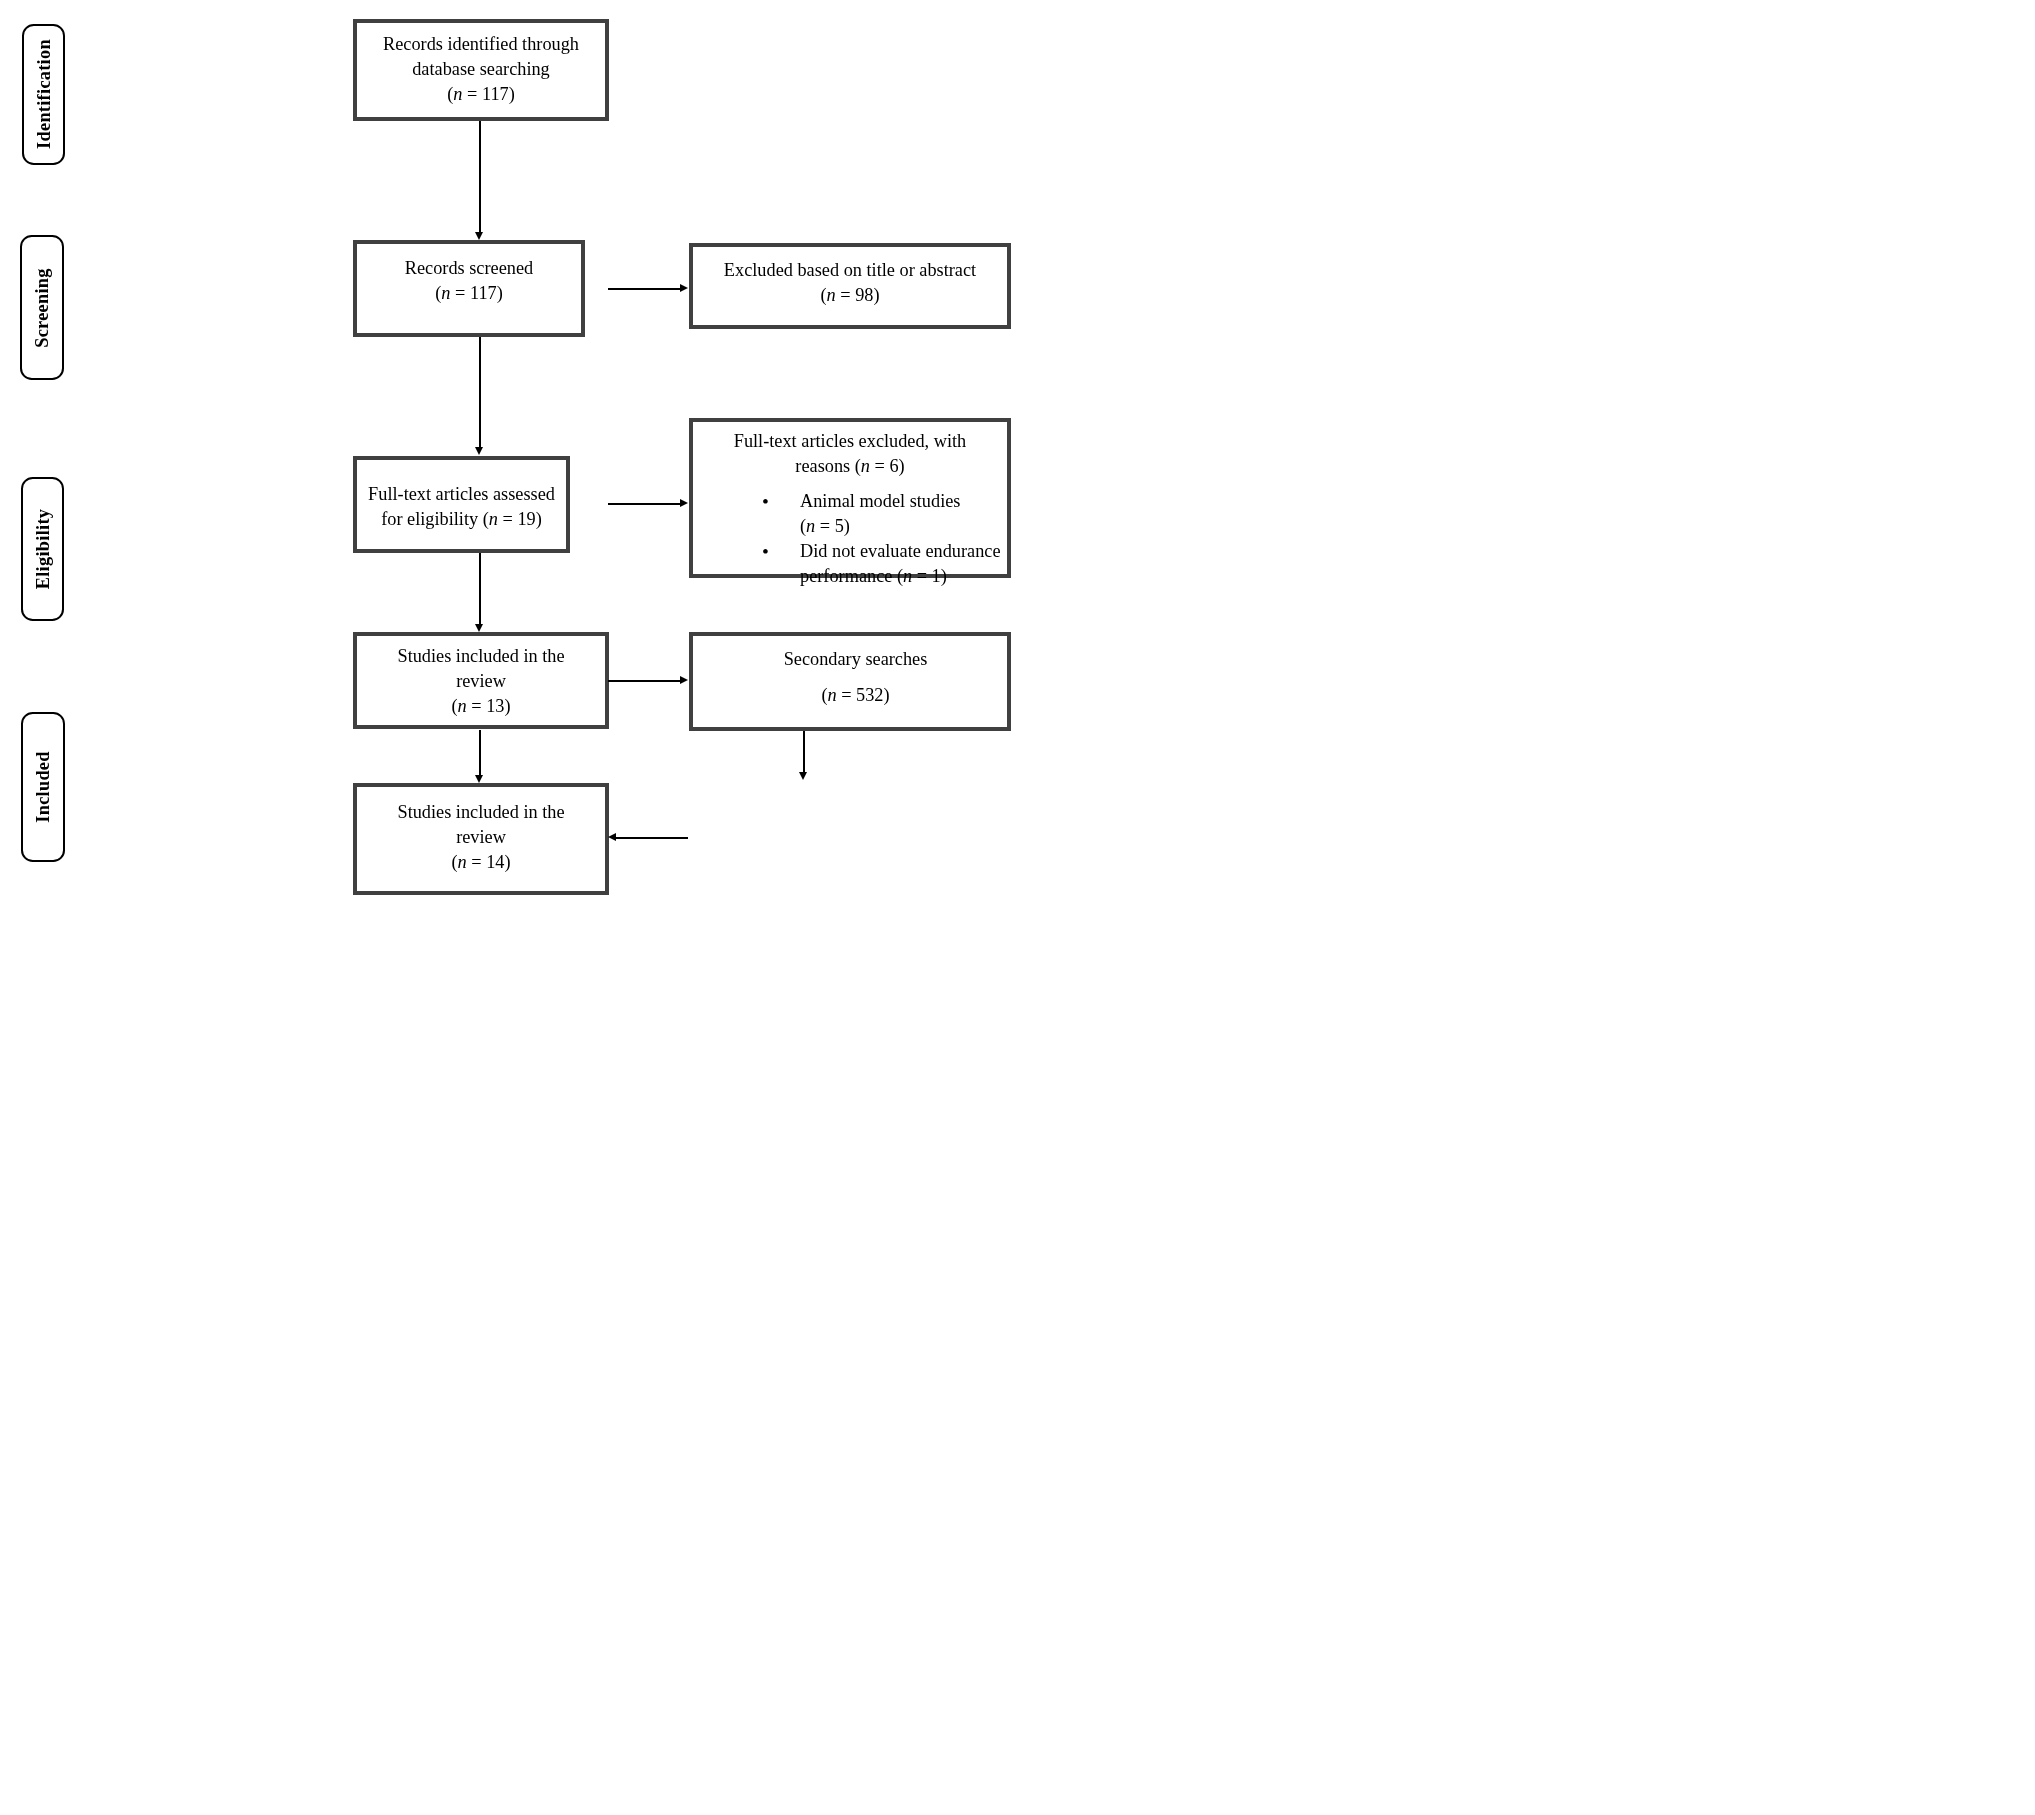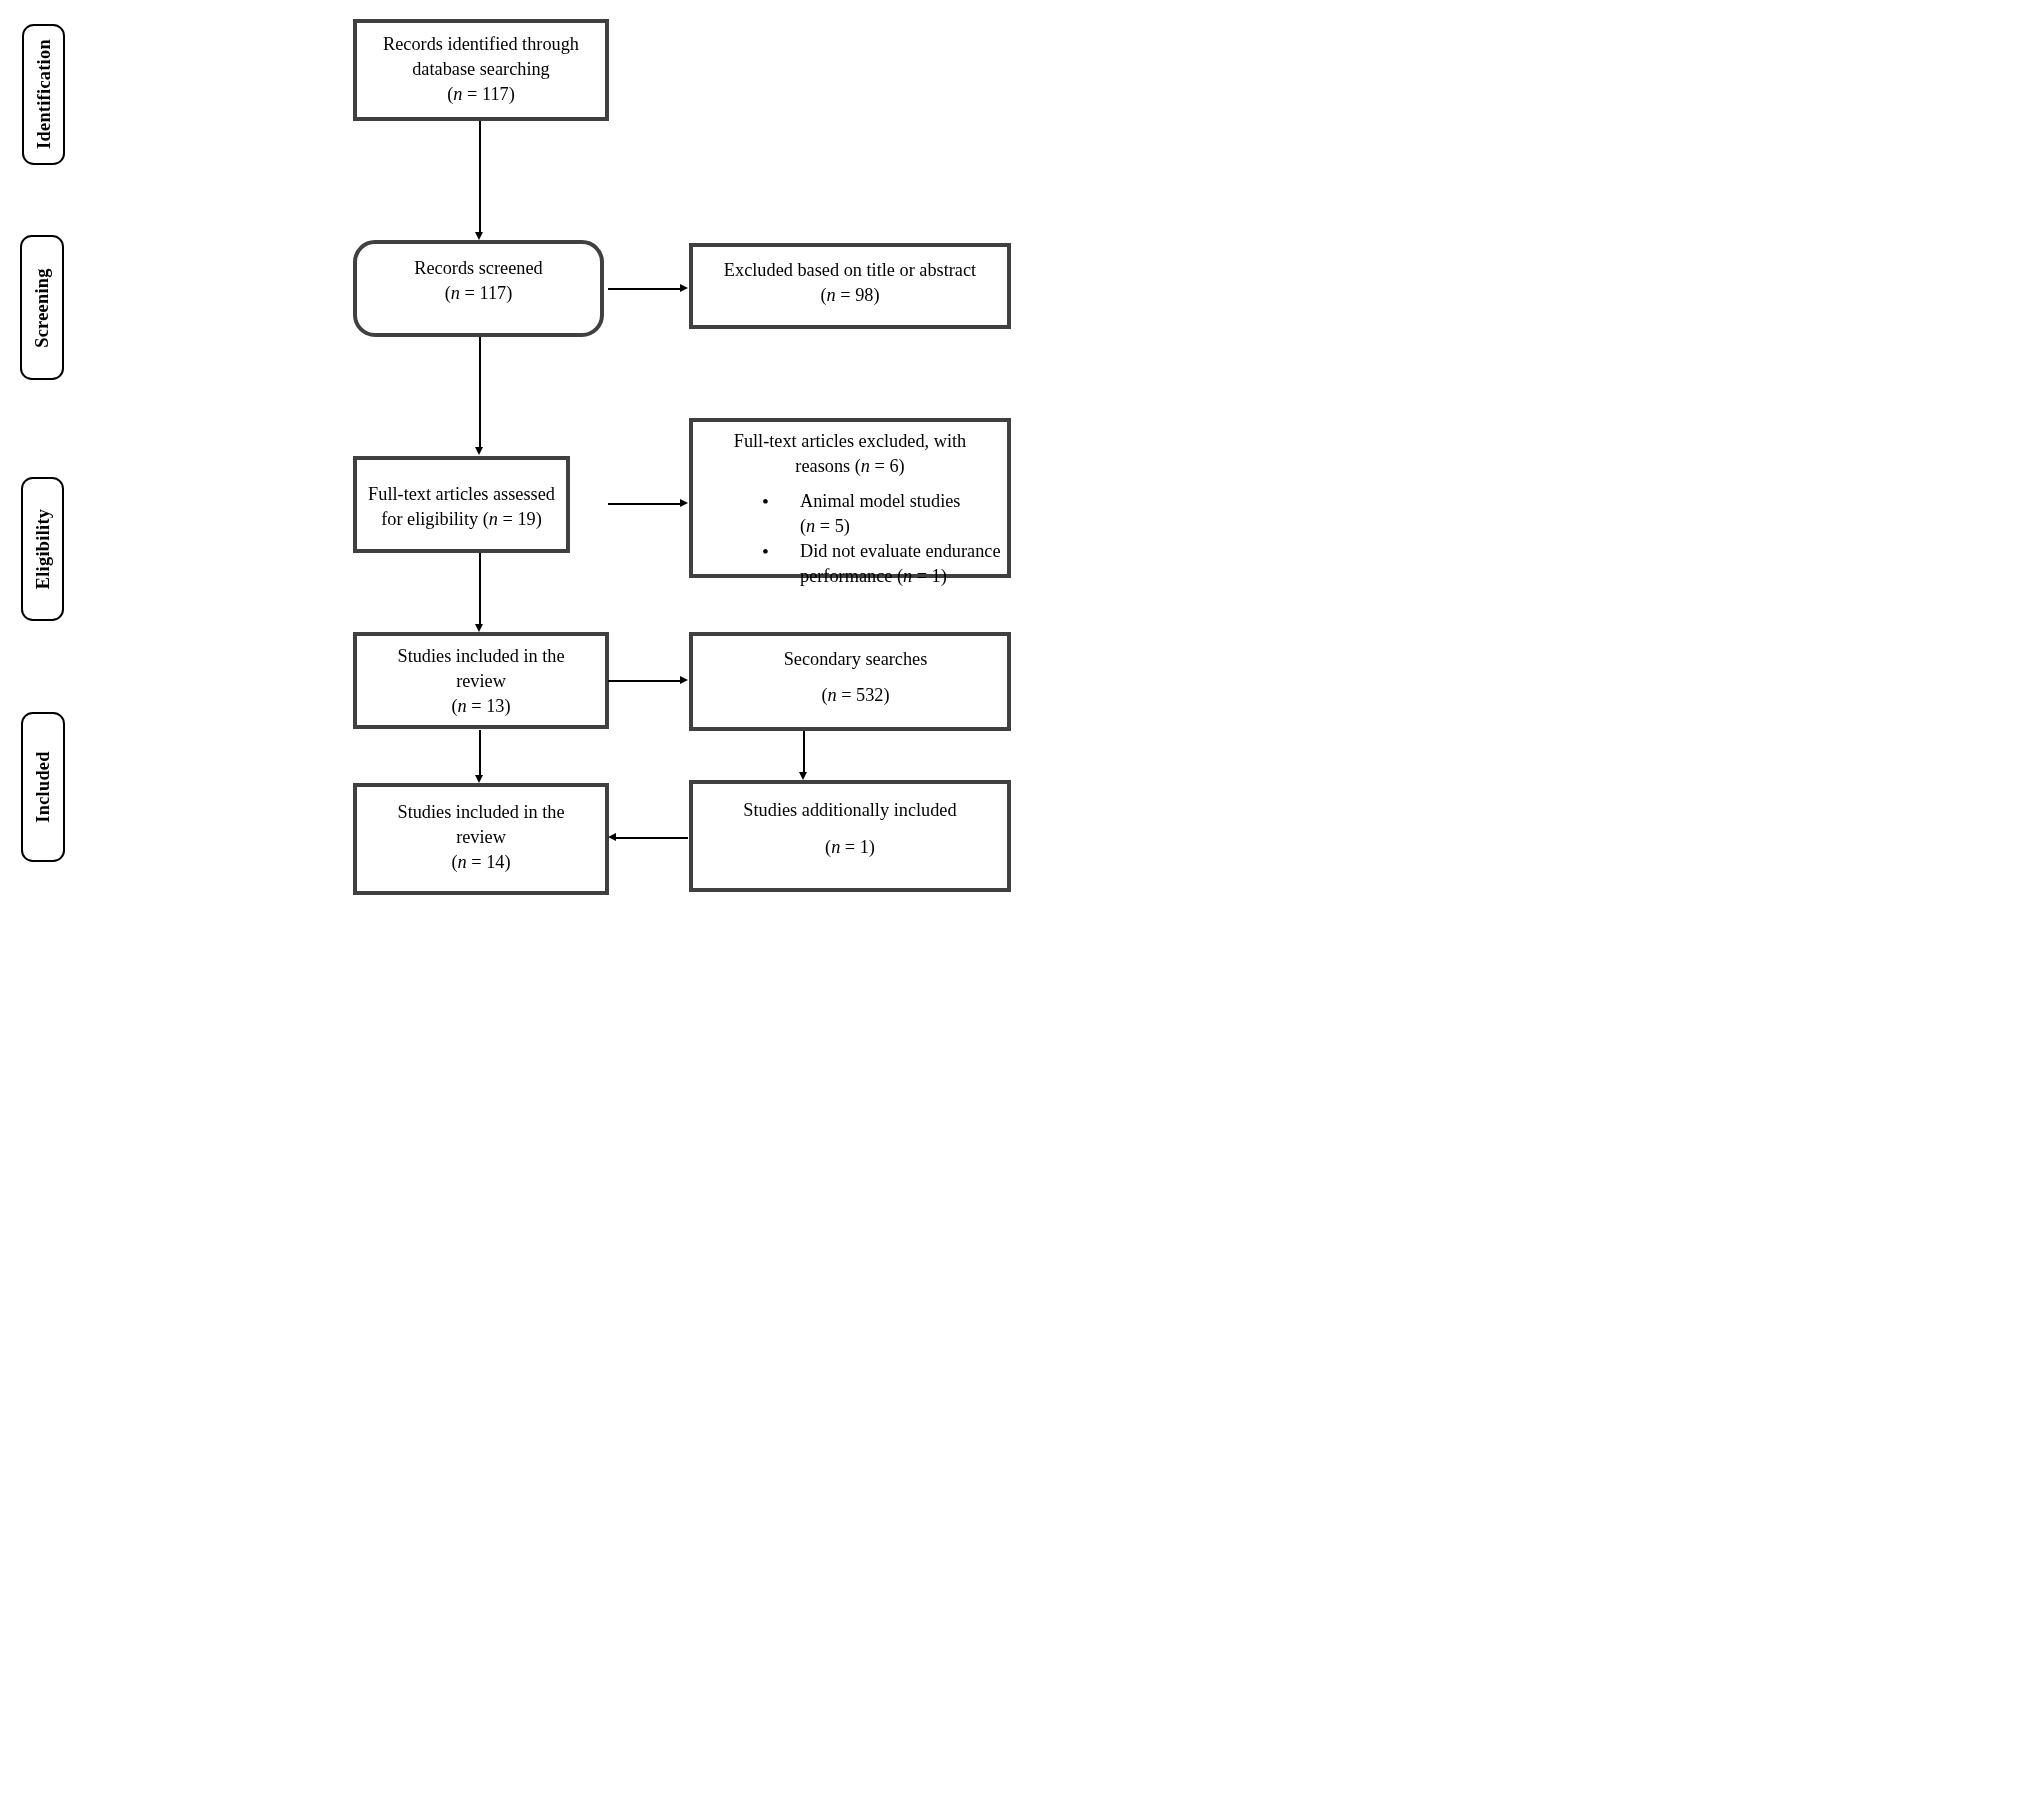--- a/index.html
+++ b/index.html
@@ -82,21 +82,21 @@
   <div class="stage" style="left:21px; top:712px; width:44px; height:150px;">
     <span class="stage-label">Included</span>
   </div>
 
   <div class="fbox" style="left:353px; top:19px; width:256px; height:102px; padding-top:9.2px;">
       <div class="tline">Records identified through</div>
       <div class="tline">database searching</div>
       <div class="tline">(<i>n</i> = 117)</div>
     </div>
 
-  <div class="fbox" style="left:353px; top:240px; width:251px; height:97px; padding-top:11.8px;border-radius:22px;">
+  <div class="fbox" style="left:353px; top:240px; width:232px; height:97px; padding-top:11.8px;">
       <div class="tline">Records screened</div>
       <div class="tline">(<i>n</i> = 117)</div>
     </div>
 
   <div class="fbox" style="left:353px; top:456px; width:217px; height:97px; padding-top:22px;">
       <div class="tline">Full-text articles assessed</div>
       <div class="tline">for eligibility (<i>n</i> = 19)</div>
     </div>
 
   <div class="fbox" style="left:353px; top:632px; width:256px; height:97px; padding-top:7.8px;">
@@ -134,25 +134,20 @@
         </div>
       </div>
   </div>
 
   <div class="fbox" style="left:689px; top:632px; width:322px; height:99px; padding-top:10.5px;padding-left:11px;">
       <div class="tline">Secondary searches</div>
       <div class="line-gap"></div>
       <div class="tline">(<i>n</i> = 532)</div>
     </div>
 
-  <div class="fbox" style="left:689px; top:780px; width:322px; height:112px; padding-top:14.4px;">
-      <div class="tline">Studies additionally included</div>
-      <div class="line-gap"></div>
-      <div class="tline">(<i>n</i> = 1)</div>
-    </div>
 
   <div class="arrow arrow-down" style="left:475px; top:121px; height:119px;">
     <span class="shaft"></span>
     <span class="head"></span>
   </div>
 
   <div class="arrow arrow-right" style="left:608px; top:284px; width:80px;">
     <span class="shaft"></span>
     <span class="head"></span>
   </div>

